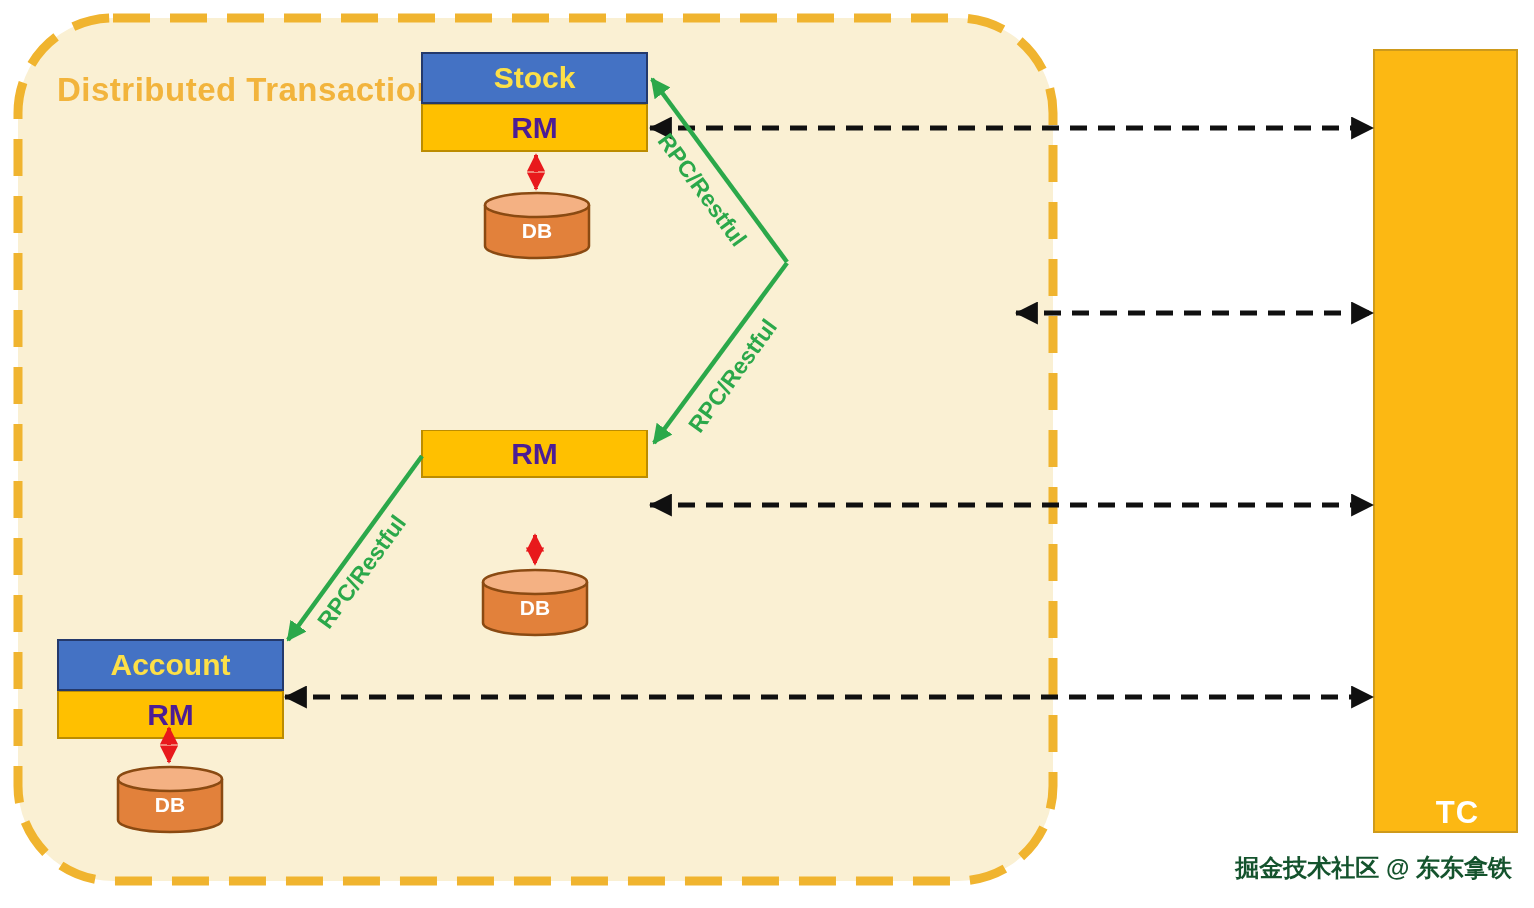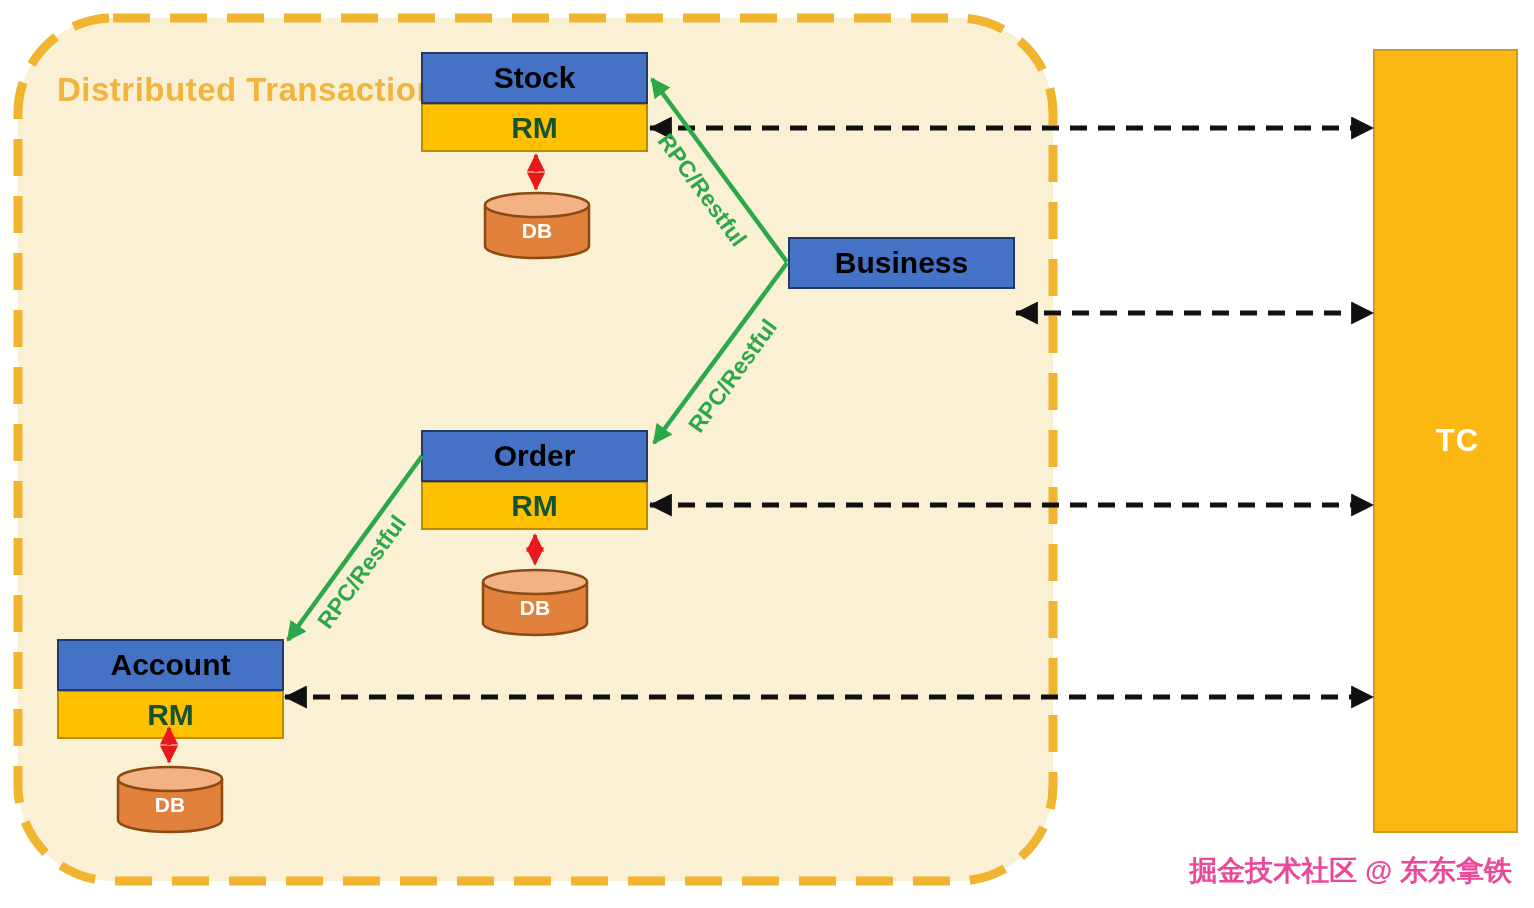--- a/index.html
+++ b/index.html
@@ -9,46 +9,46 @@
 
   .dt-title {
     position:absolute; left:57px; top:71px;
     font-size:33px; font-weight:bold; color:#F2B43C; letter-spacing:0.5px;
     white-space:nowrap;
   }
 
   .svc { position:absolute; width:227px; }
   .svc-header {
     height:52px; background:#4472C4; border:2px solid #24396B;
-    color:#000000; font-weight:bold; font-size:30px;
+    color:#fde047; font-weight:bold; font-size:30px;
     display:flex; align-items:center; justify-content:center;
   }
   .svc-band {
     height:48px; background:#FFC000; border:2px solid #BC8C00; border-top:1px solid #BC8C00;
-    color:#14532d; font-weight:bold; font-size:30px;
+    color:#4c1d95; font-weight:bold; font-size:30px;
     display:flex; align-items:center; justify-content:center;
   }
 
   .tc-box {
     position:absolute; left:1373px; top:49px; width:145px; height:784px;
     background:#FCB813; border:2px solid #CE9A1B;
-    display:flex; align-items:center; justify-content:center;
+    display:flex; align-items:flex-end; justify-content:center;
     color:#ffffff; font-weight:bold; font-size:31px; letter-spacing:1px;padding-left:24px;
   }
 
   .rpc-label {
     position:absolute; color:#2BA84A; font-weight:bold; font-size:23px;
     white-space:nowrap; transform-origin:center;
   }
   .rot-cw  { transform:translate(-50%,-50%) rotate(54deg); }
   .rot-ccw { transform:translate(-50%,-50%) rotate(-54deg); }
 
   .watermark {
     position:absolute; right:22px; top:852px;
-    font-size:28px; font-weight:bold; color:#ec4899;
+    font-size:24px; font-weight:bold; color:#14532d;
     text-shadow:2px 2px 1px rgba(255,255,255,0.95), -1px -1px 0 rgba(255,255,255,0.55);
     white-space:nowrap;
   }
 
   .db-text { font:bold 21px "Liberation Sans", sans-serif; fill:#ffffff; }
 </style>
 </head>
 <body>
 
 <div class="canvas">
@@ -58,25 +58,23 @@
   </svg>
 
   <div class="dt-title">Distributed Transaction</div>
 
   <div class="svc" style="left:421px; top:52px;">
     <div class="svc-header">Stock</div>
     <div class="svc-band">RM</div>
   </div>
 
   <div class="svc" style="left:788px; top:237px;">
-    <div class="svc-header">Business</div>
   </div>
 
   <div class="svc" style="left:421px; top:430px;">
-    <div class="svc-header">Order</div>
     <div class="svc-band">RM</div>
   </div>
 
   <div class="svc" style="left:57px; top:639px;">
     <div class="svc-header">Account</div>
     <div class="svc-band">RM</div>
   </div>
 
   <svg class="layer" style="left:479px; top:190px;" width="116" height="72">
     <path d="M6 15 L6 56 A52 12 0 0 0 110 56 L110 15" fill="#E2813B" stroke="#8A4A12" stroke-width="2.5"></path>

